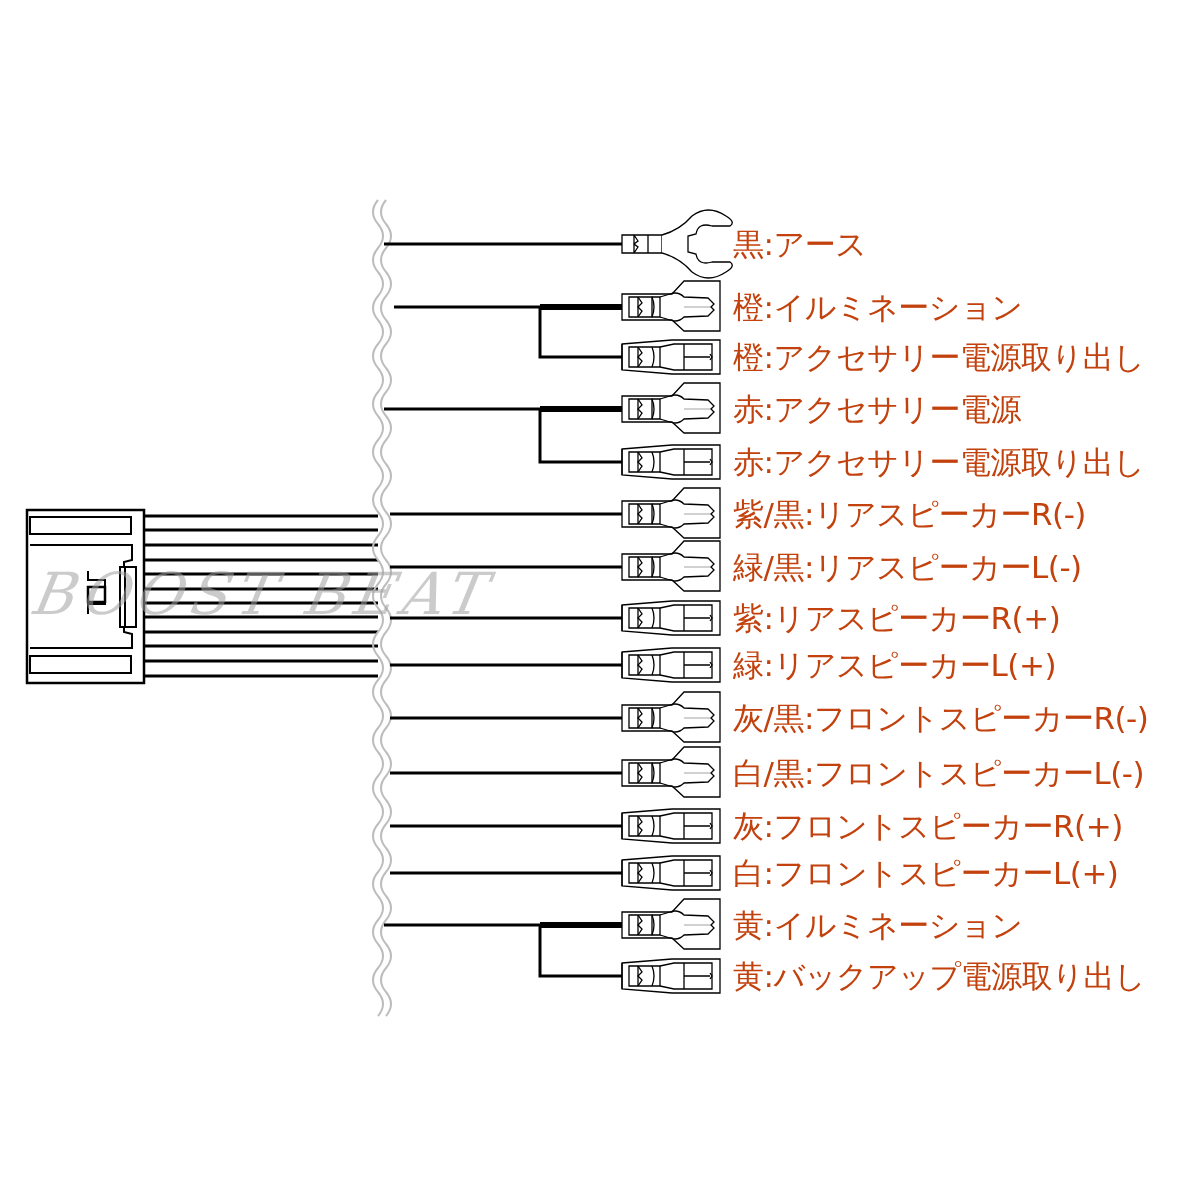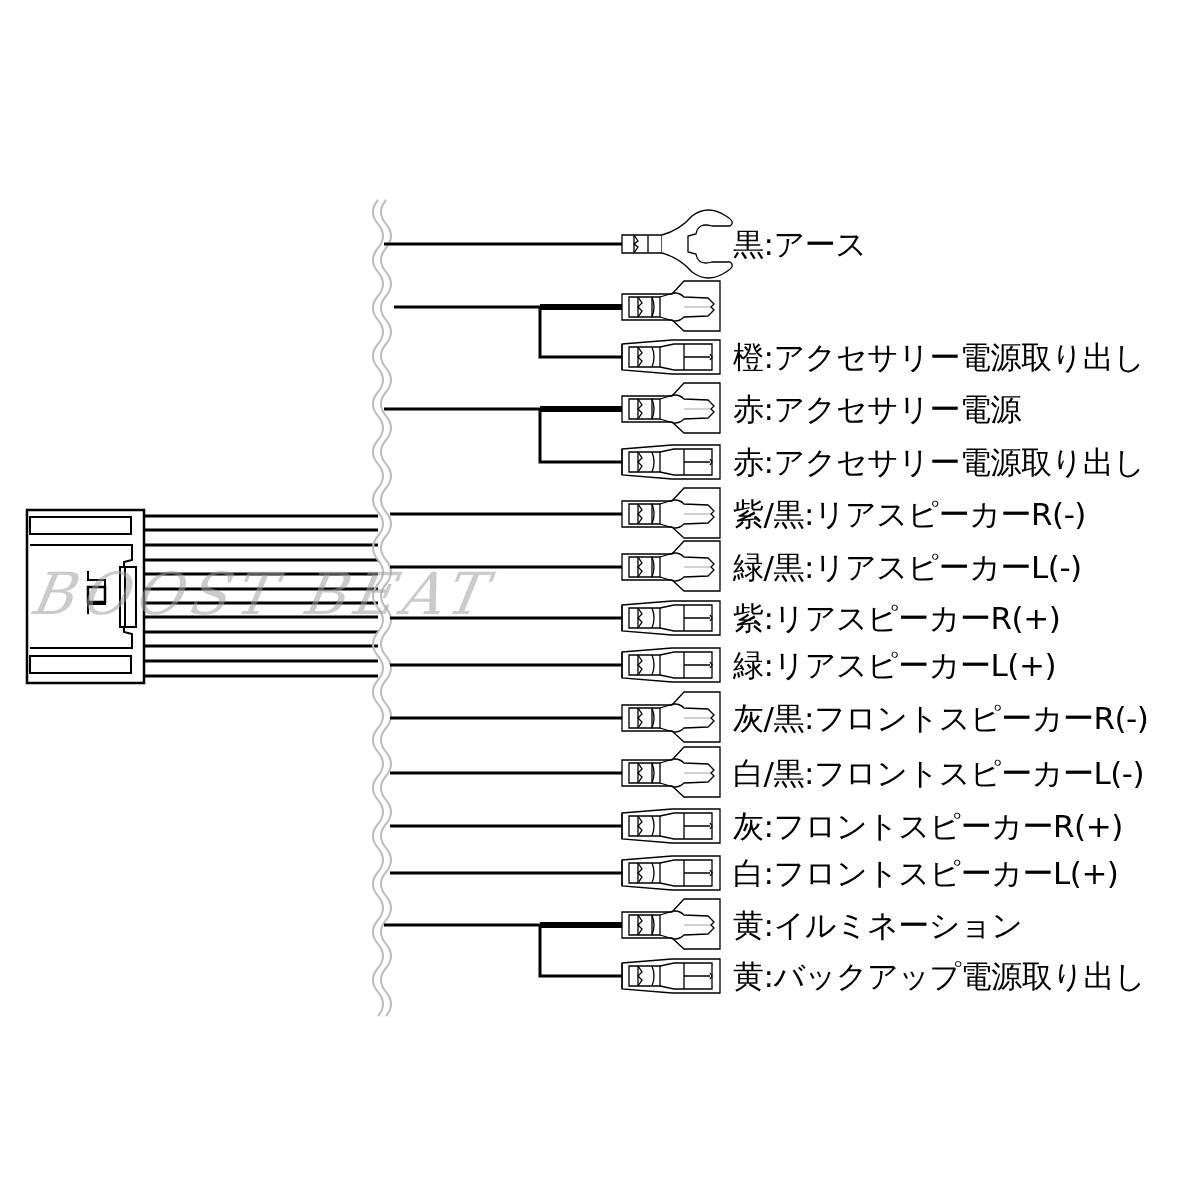--- a/index.html
+++ b/index.html
@@ -1,18 +1,18 @@
 <!DOCTYPE html>
 <html><head>
 <meta charset="utf-8">
 <style>
   html,body{margin:0;padding:0;background:#fff;}
   #stage{position:relative;width:1200px;height:1200px;background:#fff;overflow:hidden;font-family:"DejaVu Sans","Liberation Sans",sans-serif;}
   svg#diagram{position:absolute;left:0;top:0;}
-  .label{position:absolute;left:733px;font-size:31px;line-height:36px;color:#000000;white-space:nowrap;letter-spacing:-0.5px;transform:translateY(-50%);}
+  .label{position:absolute;left:733px;font-size:31px;line-height:36px;color:#c2410c;white-space:nowrap;letter-spacing:-0.5px;transform:translateY(-50%);}
   .watermark{position:absolute;left:36px;top:560px;font-family:"DejaVu Serif",serif;font-style:italic;font-size:58px;color:rgba(160,160,160,0.55);letter-spacing:6px;transform:skewX(-12deg);white-space:nowrap;}
 </style>
 </head>
 <body>
 
 <div id="stage">
   <svg id="diagram" width="1200" height="1200" viewBox="0 0 1200 1200">
     <defs>
 
       <g id="t-male" fill="#fff" stroke="#000" stroke-width="1.3">
@@ -110,20 +110,21 @@
       <use href="#t-female" x="612" y="826"></use>
       <use href="#t-female" x="612" y="873"></use>
       <use href="#t-male" x="612" y="925"></use>
       <use href="#t-female" x="612" y="976"></use>
     </g>
   </svg>
 
   <div class="watermark">BOOST BEAT</div>
 
   <div class="label" style="top:244px">黒:アース</div>
+  <div class="label" style="top:307px">橙:イルミネーション</div>
   <div class="label" style="top:357px">橙:アクセサリー電源取り出し</div>
   <div class="label" style="top:409px">赤:アクセサリー電源</div>
   <div class="label" style="top:514px">紫/黒:リアスピーカーR(-)</div>
   <div class="label" style="top:462px">赤:アクセサリー電源取り出し</div>
   <div class="label" style="top:618px">紫:リアスピーカーR(+)</div>
   <div class="label" style="top:567px">緑/黒:リアスピーカーL(-)</div>
   <div class="label" style="top:665px">緑:リアスピーカーL(+)</div>
   <div class="label" style="top:718px">灰/黒:フロントスピーカーR(-)</div>
   <div class="label" style="top:773px">白/黒:フロントスピーカーL(-)</div>
   <div class="label" style="top:826px">灰:フロントスピーカーR(+)</div>

